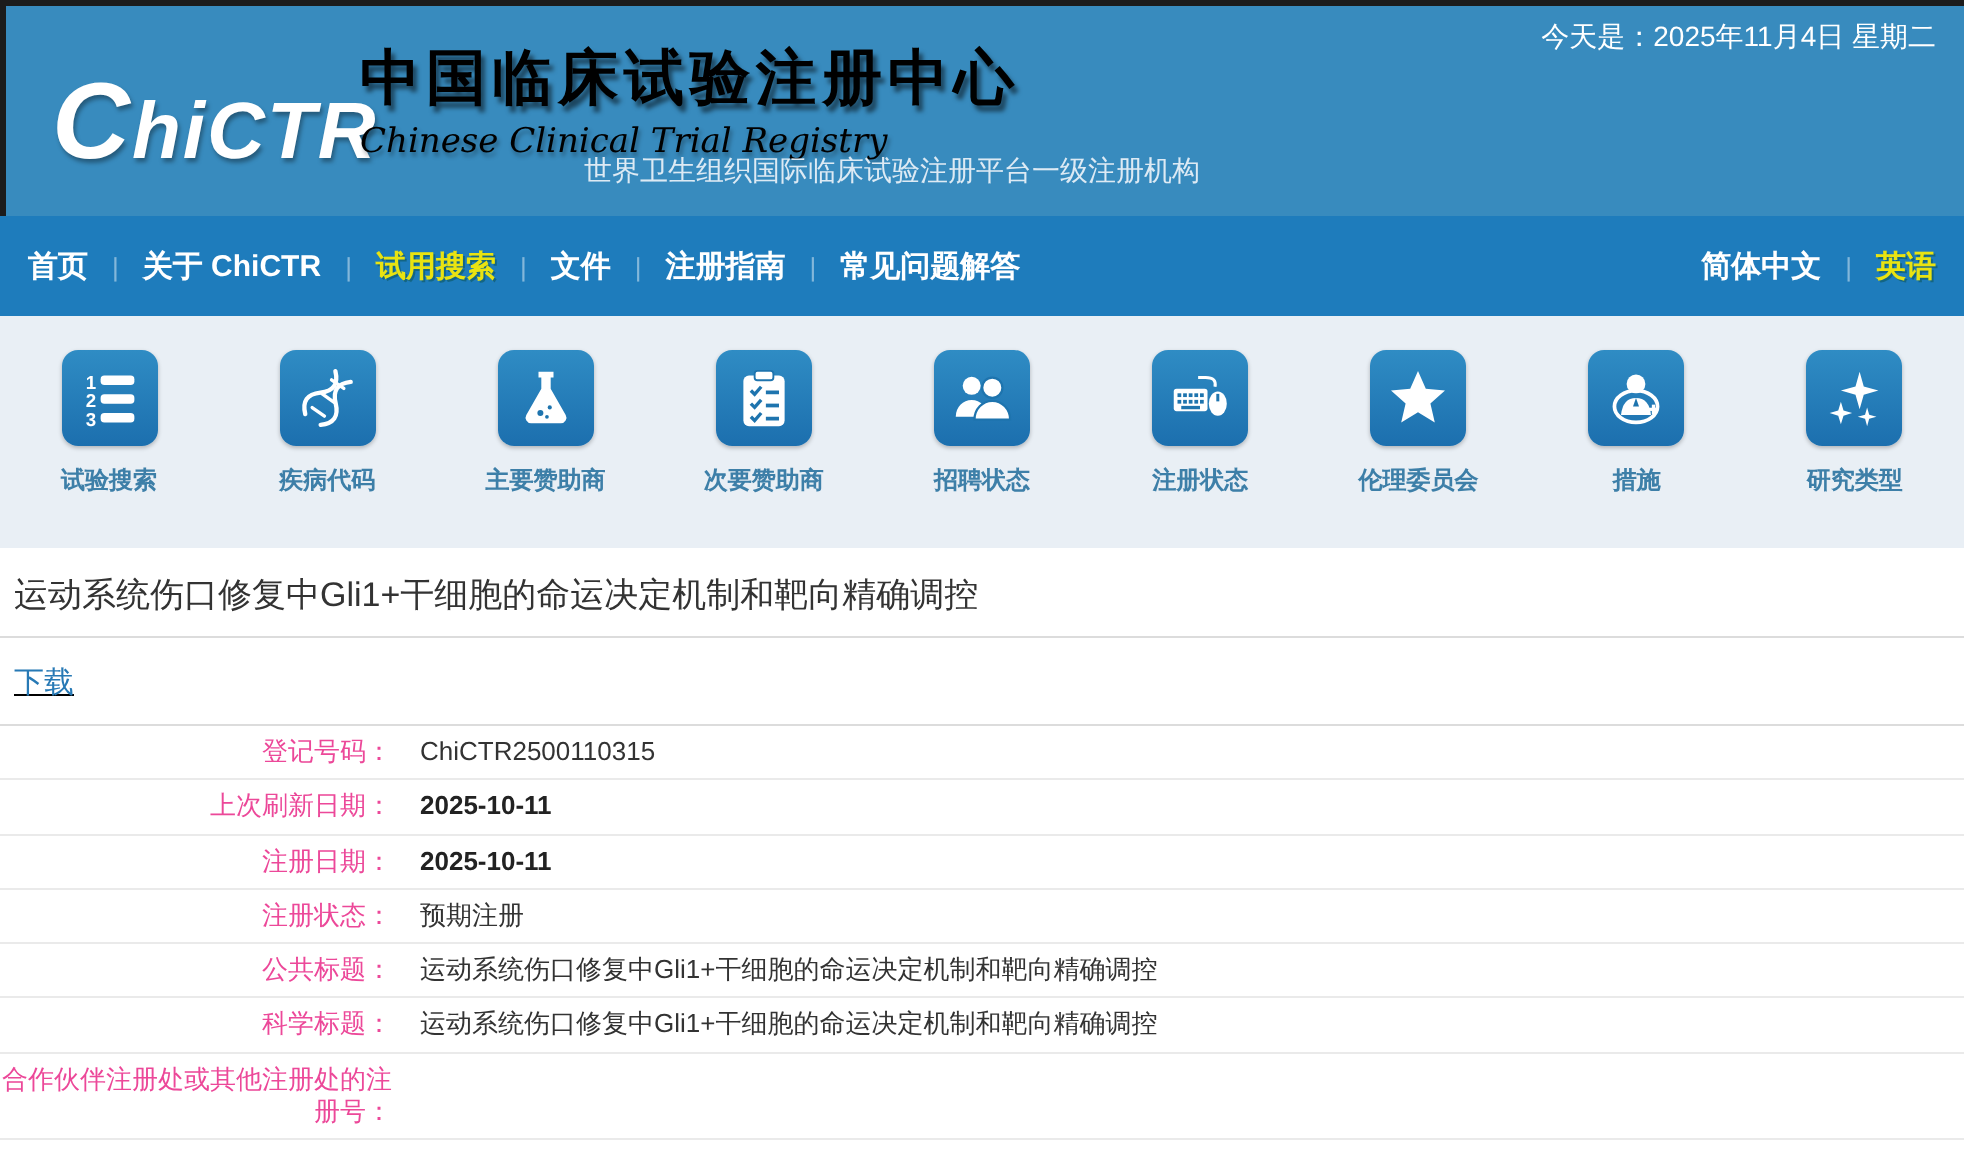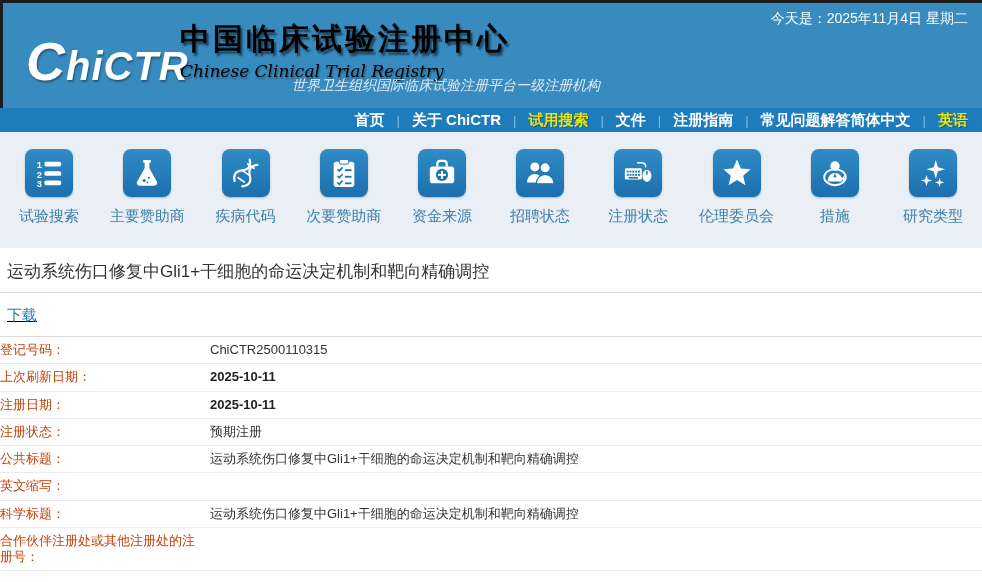--- a/index.html
+++ b/index.html
@@ -22,61 +22,61 @@
   .titles{position:absolute;left:180px;top:19px;color:#000000;}
   .title-cn{
     font-size:30px;font-weight:bold;letter-spacing:3px;
     text-shadow:2px 3px 2px rgba(0,0,0,.5);
   }
   .title-en{
     font-family:"DejaVu Serif","Liberation Serif",serif;
     font-style:italic;font-size:17px;margin-top:1px;
     text-shadow:1px 2px 2px rgba(0,0,0,.35);
   }
-  .subtitle{position:absolute;left:292px;top:77px;font-size:14px;color:#ddeaf4;font-style:italic;}
+  .subtitle{position:absolute;left:292px;top:77px;font-size:14px;color:#ddeaf4;}
   .today{position:absolute;right:14px;top:10px;font-size:14px;color:#fff;margin-left:37px;}
   
   .main-nav{
-    height:24px;background:var(--nav_blue,#1e7cbc);
-    display:flex;align-items:center;justify-content:flex-end;
+    height:50px;background:var(--nav_blue,#1e7cbc);
+    display:flex;align-items:center;justify-content:space-between;
     padding:0 14px;box-sizing:border-box;
   }
   .nav-group{display:flex;align-items:center;}
   .nav-item{color:#fff;font-size:15px;font-weight:bold;cursor:pointer;white-space:nowrap;}
   .nav-item.active{color:var(--nav_active_yellow,#e9e311);text-shadow:1px 1px 0 rgba(0,60,30,.35);}
   .nav-sep{color:rgba(255,255,255,.45);margin:0 12px;font-size:13px;}
   
   .quicklinks{
     height:116px;background:var(--quicklinks_bg,#e9eff5);
     display:flex;padding-top:17px;box-sizing:border-box;
   }
   .ql-item{flex:1;text-align:center;cursor:pointer;}
   .ql-icon{
     display:inline-flex;align-items:center;justify-content:center;
     width:48px;height:48px;border-radius:8px;
     background:linear-gradient(180deg,var(--icon_tile_blue_top,#2f8cc4) 0%,var(--icon_tile_blue_bottom,#1c6fae) 100%);
     box-shadow:0 1px 2px rgba(0,0,0,.25);
   }
   .ql-label,.ql-label2{
-    display:block;font-size:15px;color:var(--quicklink_label_blue,#3d7fa8);line-height:1.35;
+    display:block;font-size:12px;color:var(--quicklink_label_blue,#3d7fa8);line-height:1.35;font-weight:bold;
   }
   .ql-label{margin-top:9px;}
   
   .page-title{
     margin:0;padding:12px 7px 9px;font-size:17px;font-weight:normal;
     color:var(--text_dark,#333);border-bottom:1px solid var(--divider_gray,#dcdcdc);
   }
   .download-row{padding:13px 7px 11px;border-bottom:1px solid var(--divider_gray,#dcdcdc);text-decoration:underline;}
   .download{color:var(--link_blue,#2779b5);font-size:15px;text-decoration:none;cursor:pointer;}
   .detail-table{width:100%;border-collapse:collapse;font-size:13px;color:var(--text_dark,#333);}
   .detail-table td{
     padding:5px 0;vertical-align:top;line-height:1.25;
     border-bottom:1px solid var(--row_border_gray,#eaeaea);
   }
-  td.lbl{width:196px;padding-right:14px;text-align:left;color:#c2410c;}
+  td.lbl{width:196px;padding-right:14px;text-align:right;color:#ec4899;}
   td.val{padding-left:0;}
   td.val.bold-val{font-weight:bold;color:#222;}
 </style>
 </head>
 <body>
 
 <header class="site-header">
   <div class="logo">ChiCTR</div>
   <div class="titles">
     <div class="title-cn">中国临床试验注册中心</div>
@@ -117,60 +117,51 @@
           </g>
           <g fill="#fff">
             <rect x="11" y="4" width="18" height="5" rx="2"></rect>
             <rect x="11" y="14" width="18" height="5" rx="2"></rect>
             <rect x="11" y="24" width="18" height="5" rx="2"></rect>
           </g>
         </svg>
       </span><span class="ql-label">试验搜索</span><span class="ql-label2"></span></div>
     <div class="ql-item"><span class="ql-icon">
         <svg viewBox="0 0 32 32" width="30" height="30">
+          <g transform="rotate(35 16 16)" fill="none" stroke="#fff" stroke-width="2.3" stroke-linecap="round">
+            <path d="M11,2 q8,7 0,14 q-8,7 0,14"></path>
+            <path d="M21,2 q-8,7 0,14 q8,7 0,14"></path>
+            <path d="M12,7 h8 M12,16 h8 M12,25 h8" stroke-width="1.8"></path>
+          </g>
+        </svg>
+      </span><span class="ql-label">疾病代码</span><span class="ql-label2"></span></div>
+    <div class="ql-item"><span class="ql-icon">
+        <svg viewBox="0 0 32 32" width="30" height="30">
           <path fill="#fff" d="M12,2 h8 v3 h-1.5 v6 l8,14 a3,3 0 0 1 -2.7,4.5 H8.2 A3,3 0 0 1 5.5,25 l8,-14 V5 H12 z"></path>
           <circle cx="13" cy="24" r="1.6" fill="#1e74ae"></circle>
           <circle cx="18" cy="21" r="1.1" fill="#1e74ae"></circle>
           <circle cx="16.5" cy="26" r="1" fill="#1e74ae"></circle>
         </svg>
       </span><span class="ql-label">主要赞助商</span><span class="ql-label2"></span></div>
-    <div class="ql-item"><span class="ql-icon">
-        <svg viewBox="0 0 32 32" width="30" height="30">
-          <g transform="rotate(35 16 16)" fill="none" stroke="#fff" stroke-width="2.3" stroke-linecap="round">
-            <path d="M11,2 q8,7 0,14 q-8,7 0,14"></path>
-            <path d="M21,2 q-8,7 0,14 q8,7 0,14"></path>
-            <path d="M12,7 h8 M12,16 h8 M12,25 h8" stroke-width="1.8"></path>
-          </g>
-        </svg>
-      </span><span class="ql-label">疾病代码</span><span class="ql-label2"></span></div>
     <div class="ql-item"><span class="ql-icon">
         <svg viewBox="0 0 32 32" width="30" height="30">
           <rect x="5" y="4" width="22" height="27" rx="3" fill="#fff"></rect>
           <rect x="11" y="1.5" width="10" height="5" rx="1.5" fill="#fff" stroke="#1e74ae" stroke-width="1"></rect>
           <g stroke="#1e74ae" stroke-width="1.8" fill="none">
             <path d="M9,12 l2,2 3.5,-4"></path>
             <path d="M9,19 l2,2 3.5,-4"></path>
             <path d="M9,26 l2,2 3.5,-4"></path>
           </g>
           <g fill="#1e74ae">
             <rect x="17" y="12" width="7" height="2"></rect>
             <rect x="17" y="19" width="7" height="2"></rect>
             <rect x="17" y="26" width="7" height="2"></rect>
           </g>
         </svg>
       </span><span class="ql-label">次要赞助商</span><span class="ql-label2"></span></div>
-    <div class="ql-item"><span class="ql-icon">
-        <svg viewBox="0 0 32 32" width="30" height="30">
-          <path d="M11,9 V6 a3,3 0 0 1 3,-3 h4 a3,3 0 0 1 3,3 v3" fill="none" stroke="#fff" stroke-width="2.4"></path>
-          <rect x="3" y="9" width="26" height="18" rx="3" fill="#fff"></rect>
-          <circle cx="16" cy="18" r="6.5" fill="#1e74ae"></circle>
-          <rect x="14.9" y="13.8" width="2.2" height="8.4" fill="#fff"></rect>
-          <rect x="11.8" y="16.9" width="8.4" height="2.2" fill="#fff"></rect>
-        </svg>
-      </span><span class="ql-label">资金来源</span><span class="ql-label2"></span></div>
     <div class="ql-item"><span class="ql-icon">
         <svg viewBox="0 0 32 32" width="30" height="30" fill="#fff">
           <circle cx="10.5" cy="9.5" r="4.8"></circle>
           <path d="M2,26 a8.5,9 0 0 1 17,0 z"></path>
           <circle cx="21.5" cy="10.5" r="5.4" stroke="#1e74ae" stroke-width="1.2"></circle>
           <path d="M12,27.5 a9.5,10 0 0 1 19,0 z" stroke="#1e74ae" stroke-width="1.2"></path>
         </svg>
       </span><span class="ql-label">招聘状态</span><span class="ql-label2"></span></div>
     <div class="ql-item"><span class="ql-icon">
         <svg viewBox="0 0 32 32" width="30" height="30">
@@ -240,24 +231,20 @@
         </tr>
         <tr>
           <td class="lbl">注册状态：</td>
           <td class="val">预期注册</td>
         </tr>
         <tr>
           <td class="lbl">公共标题：</td>
           <td class="val">运动系统伤口修复中Gli1+干细胞的命运决定机制和靶向精确调控</td>
         </tr>
         <tr>
-          <td class="lbl">英文缩写：</td>
-          <td class="val"></td>
-        </tr>
-        <tr>
           <td class="lbl">科学标题：</td>
           <td class="val">运动系统伤口修复中Gli1+干细胞的命运决定机制和靶向精确调控</td>
         </tr>
         <tr>
           <td class="lbl">合作伙伴注册处或其他注册处的注册号：</td>
           <td class="val"></td>
         </tr>
       </tbody>
   </table>
 </main>

